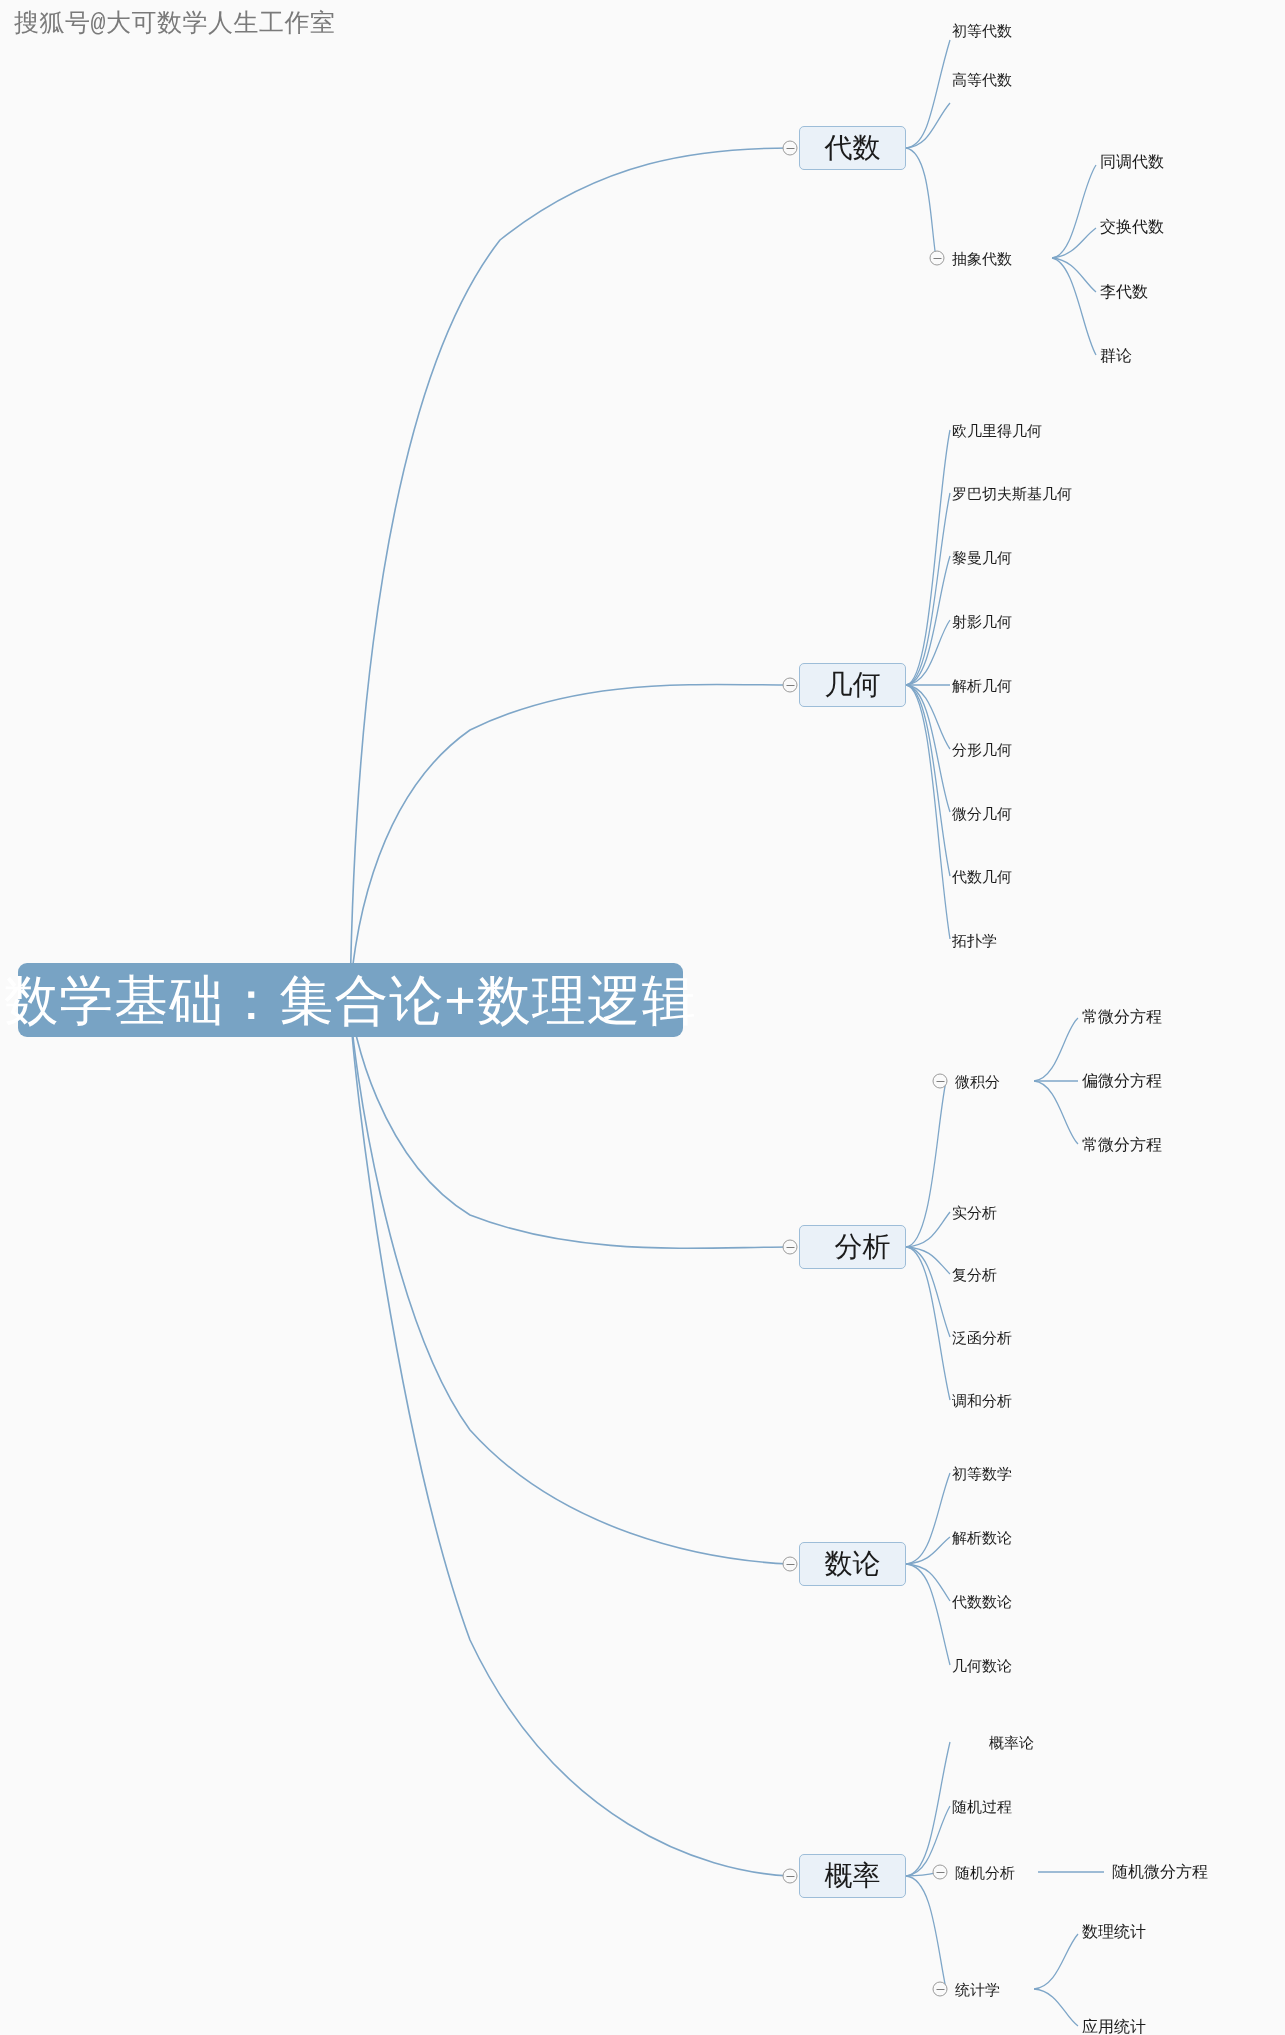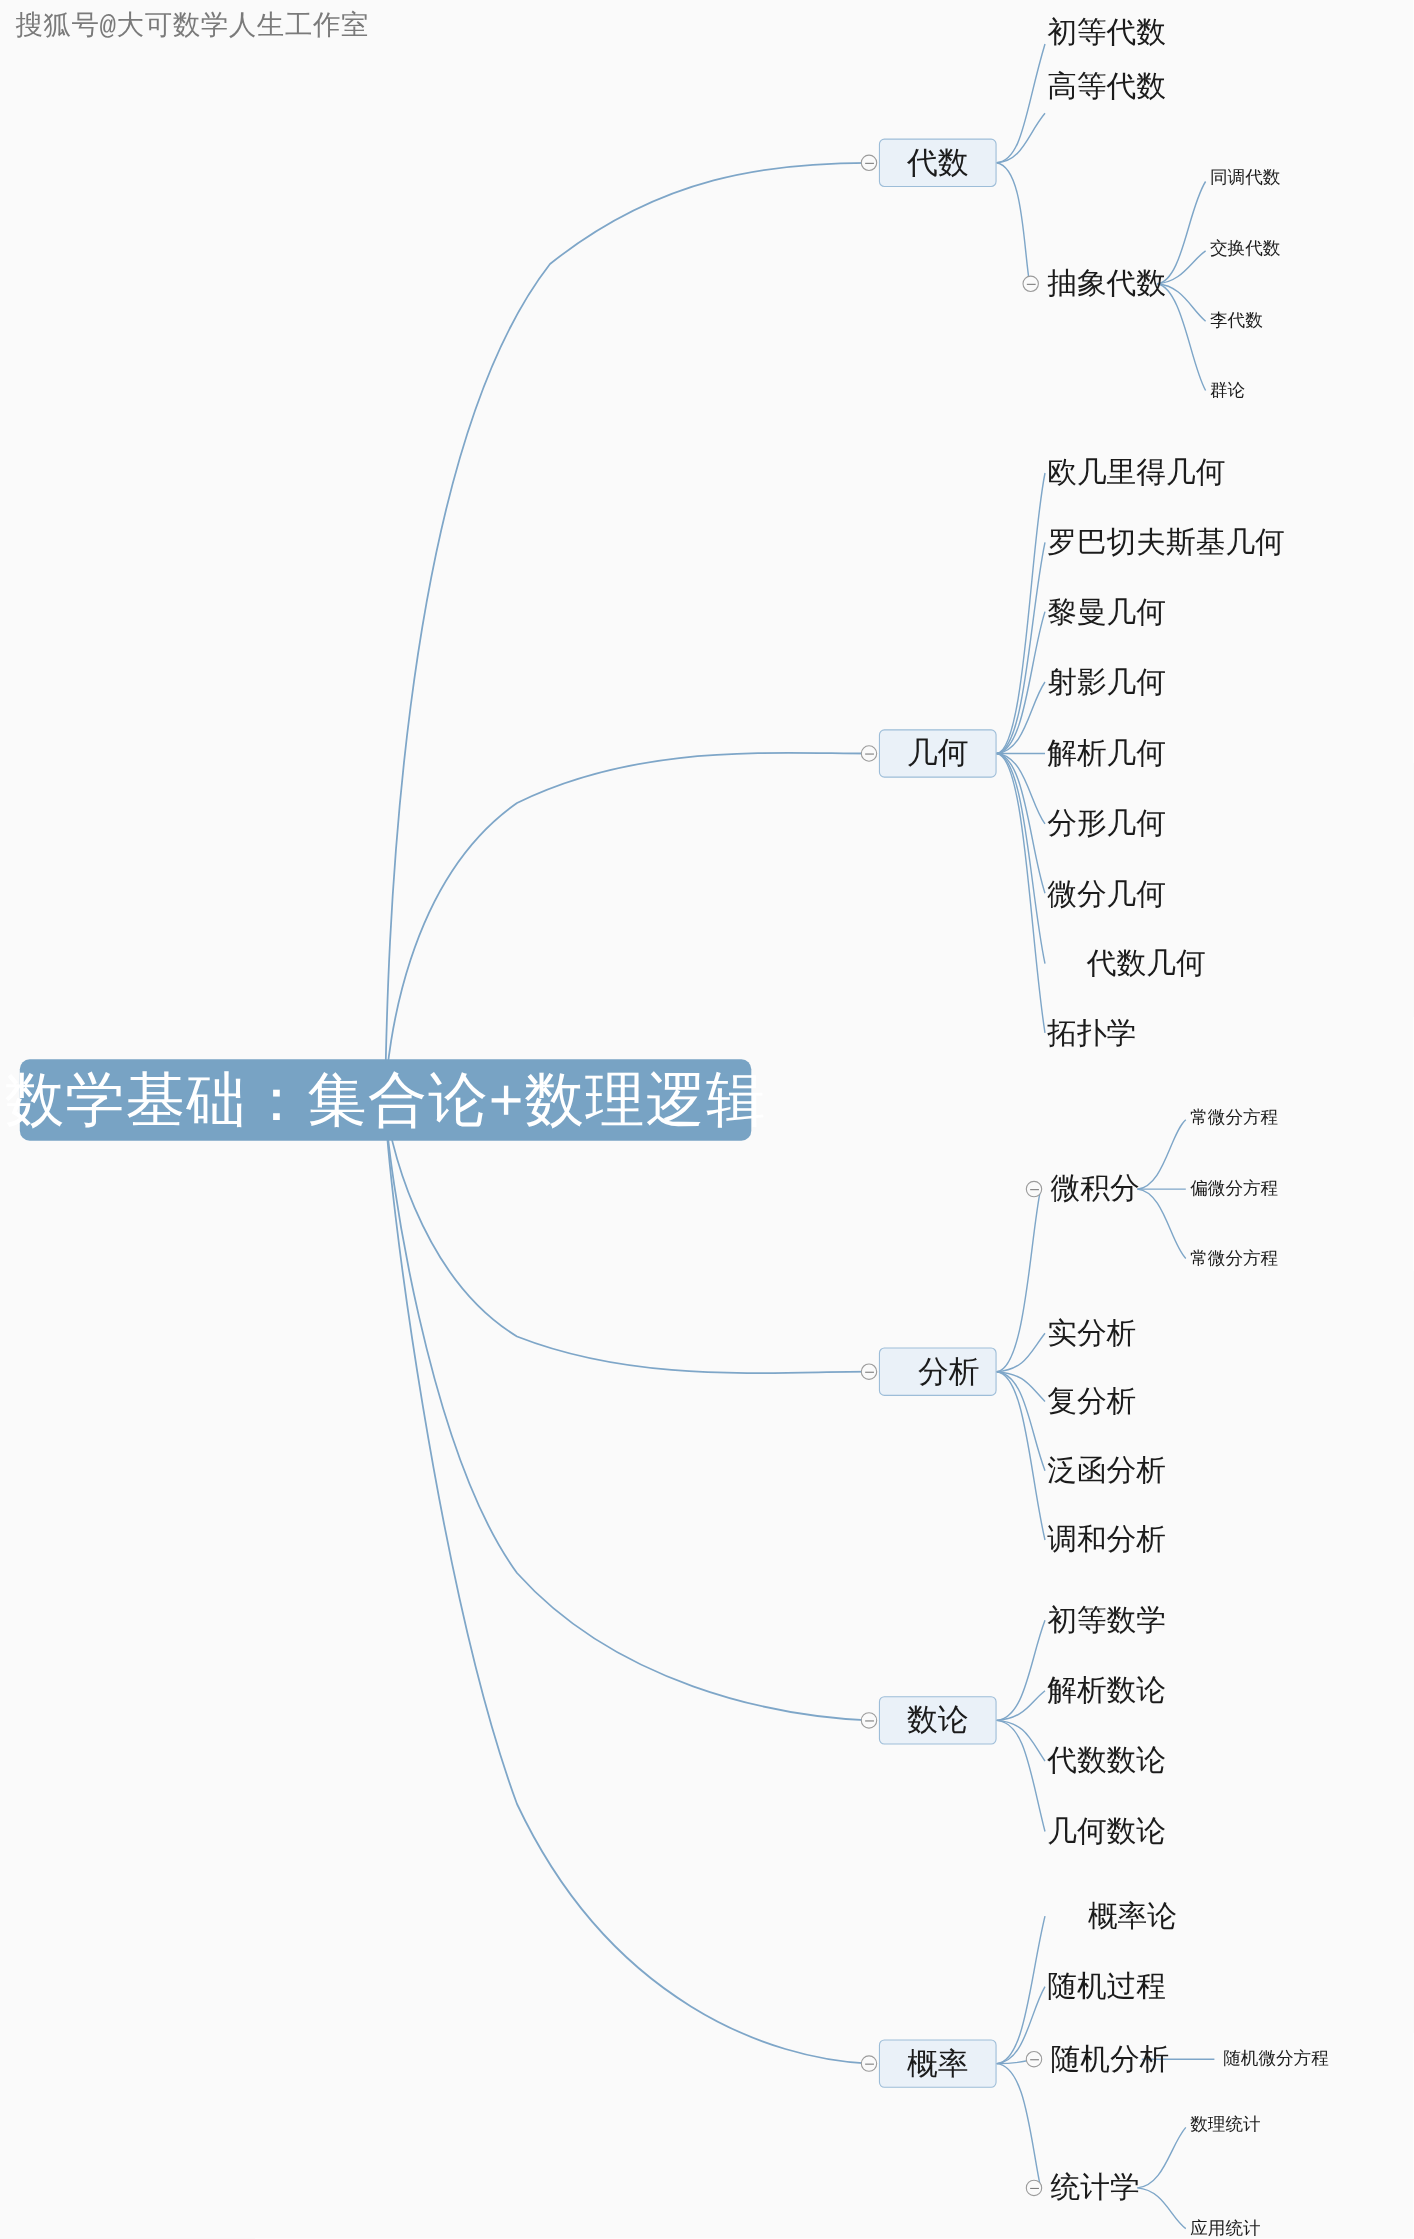--- a/index.html
+++ b/index.html
@@ -69,21 +69,21 @@
     width: 107px;
   }
   .branch-label {
     font-size: 28px;
     color: #1b1b1b;
     line-height: 1;
     white-space: nowrap;
   }
   .leaf {
     position: absolute;
-    font-size: 27px;
+    font-size: 15px;
     color: #1b1b1b;
     white-space: nowrap;
     line-height: 1;
     transform: translateY(-50%);
   }
   .leaf.sub {
     font-size: 16px;
   }
   .collapse {
     position: absolute;
@@ -192,21 +192,21 @@
   <div class="branch-node" style="left:799px;top:663px;">
     <span class="branch-label">几何</span>
   </div>
   <div class="leaf" style="left:952px;top:430px;">欧几里得几何</div>
   <div class="leaf" style="left:952px;top:493px;">罗巴切夫斯基几何</div>
   <div class="leaf" style="left:952px;top:557px;">黎曼几何</div>
   <div class="leaf" style="left:952px;top:621px;">射影几何</div>
   <div class="leaf" style="left:952px;top:685px;">解析几何</div>
   <div class="leaf" style="left:952px;top:749px;">分形几何</div>
   <div class="leaf" style="left:952px;top:813px;">微分几何</div>
-  <div class="leaf" style="left:988px;top:876px;">代数几何</div>
+  <div class="leaf" style="left:952px;top:876px;">代数几何</div>
   <div class="leaf" style="left:952px;top:940px;">拓扑学</div>
 
   <div class="collapse" style="left:790px;top:1247px;"></div>
   <div class="branch-node" style="left:799px;top:1225px;padding-left:20px;">
     <span class="branch-label">分析</span>
   </div>
   <div class="collapse" style="left:940px;top:1081px;"></div>
   <div class="leaf" style="left:955px;top:1081px;">微积分</div>
   <div class="leaf sub" style="left:1082px;top:1017px;">常微分方程</div>
   <div class="leaf sub" style="left:1082px;top:1081px;">偏微分方程</div>

